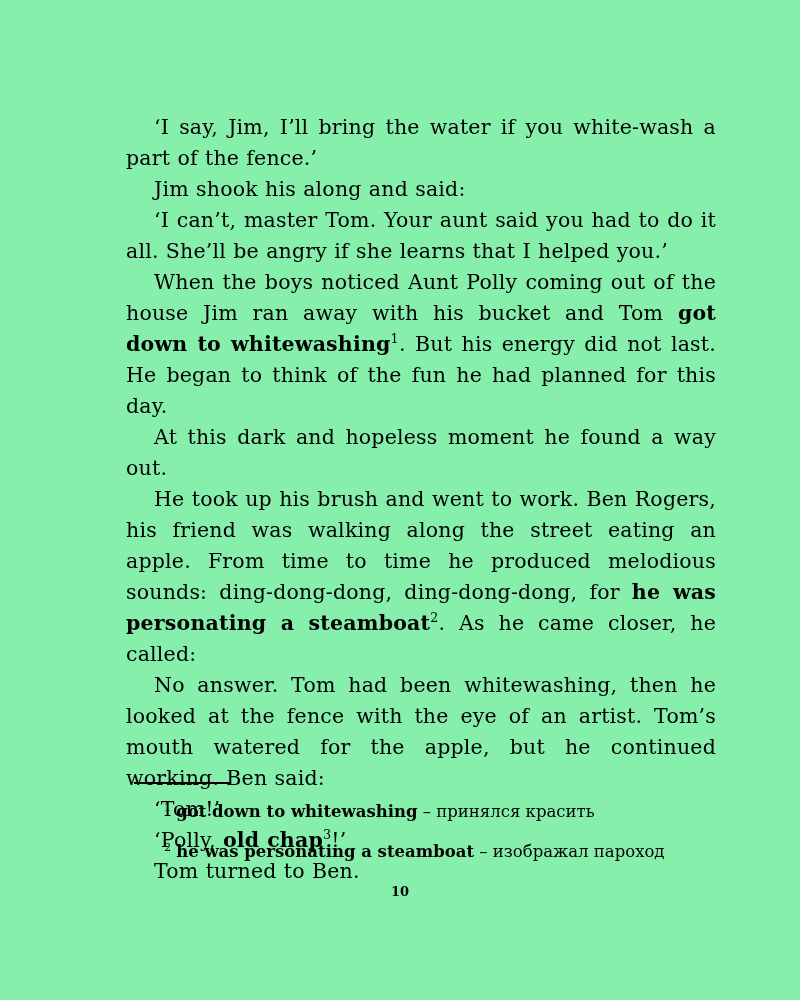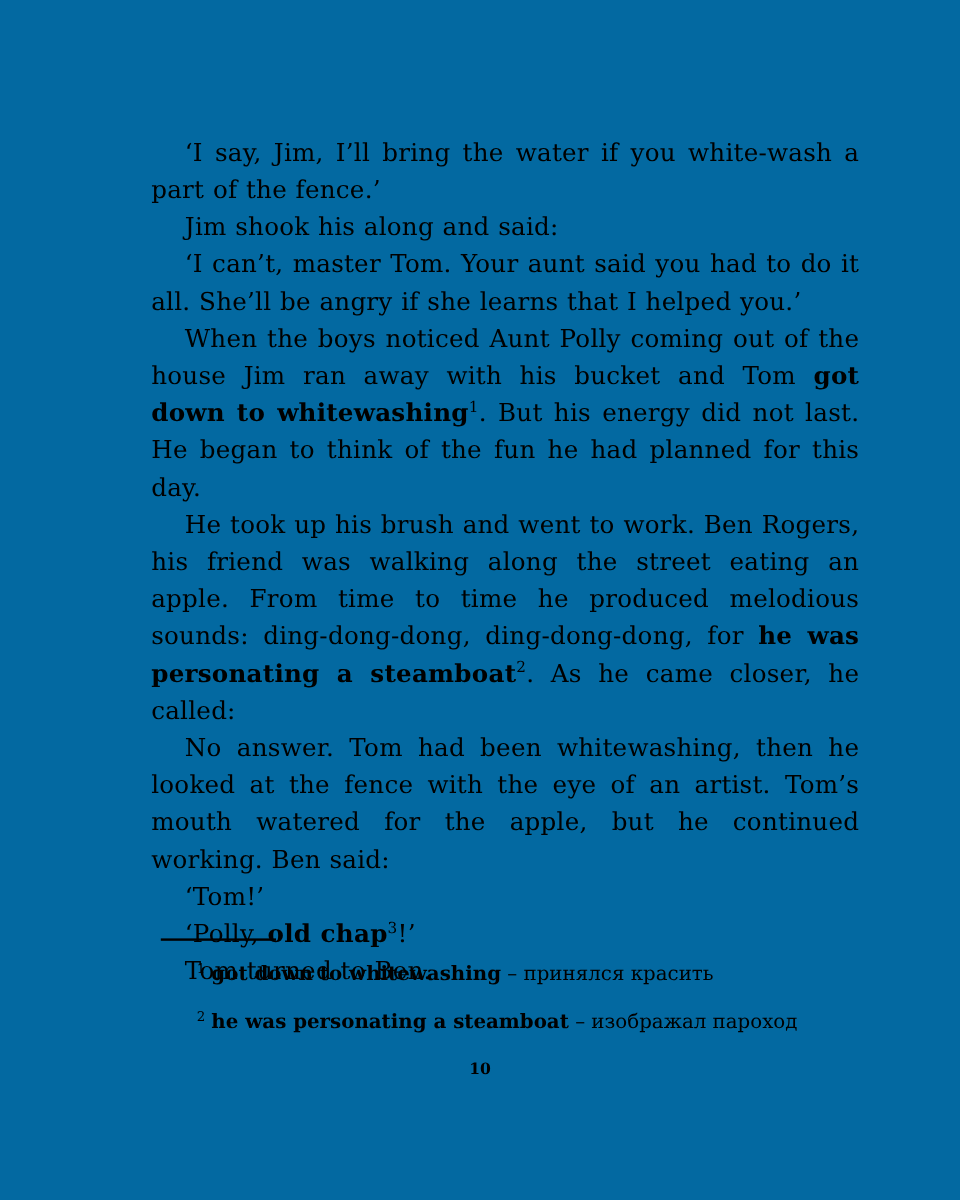--- a/index.html
+++ b/index.html
@@ -4,21 +4,21 @@
 <style>
   html, body {
     margin: 0;
     padding: 0;
     background: #ffffff;
   }
   .page {
     position: relative;
     width: 800px;
     height: 1000px;
-    background: #0369a1;
+    background: #86efac;
     font-family: "DejaVu Serif", "Liberation Serif", serif;
     color: #000000;
     overflow: hidden;
   }
   .content {
     position: absolute;
     left: 126px;
     top: 112px;
     width: 590px;
   }
@@ -80,20 +80,21 @@
 <body>
 
 <div class="page">
 
   <div class="content">
     <div class="body-text">
         <p class="indent"><span>‘I say, Jim, I’ll bring the water if you white-wash a part of the fence.’</span></p>
         <p class="indent"><span>Jim shook his along and said:</span></p>
         <p class="indent"><span>‘I can’t, master Tom. Your aunt said you had to do it all. She’ll be angry if she learns that I helped you.’</span></p>
         <p class="indent"><span>When the boys noticed Aunt Polly coming out of the house Jim ran away with his bucket and Tom </span><b>got down to whitewashing</b><sup>1</sup><span>. But his energy did not last. He began to think of the fun he had planned for this day.</span></p>
+        <p class="indent"><span>At this dark and hopeless moment he found a way out.</span></p>
         <p class="indent"><span>He took up his brush and went to work. Ben Rogers, his friend was walking along the street eating an apple. From time to time he produced melodious sounds: ding-dong-dong, ding-dong-dong, for </span><b>he was personating a steamboat</b><sup>2</sup><span>. As he came closer, he called:</span></p>
         <p class="indent"><span>No answer. Tom had been whitewashing, then he looked at the fence with the eye of an artist. Tom’s mouth watered for the apple, but he continued working. Ben said:</span></p>
         <p class="indent"><span>‘Tom!’</span></p>
         <p class="indent"><span>‘Polly, </span><b>old chap</b><sup>3</sup><span>!’</span></p>
         <p class="indent"><span>Tom turned to Ben.</span></p>
       </div>
   </div>
 
   <div class="footnote-area">
     <div class="fn-rule"></div>

